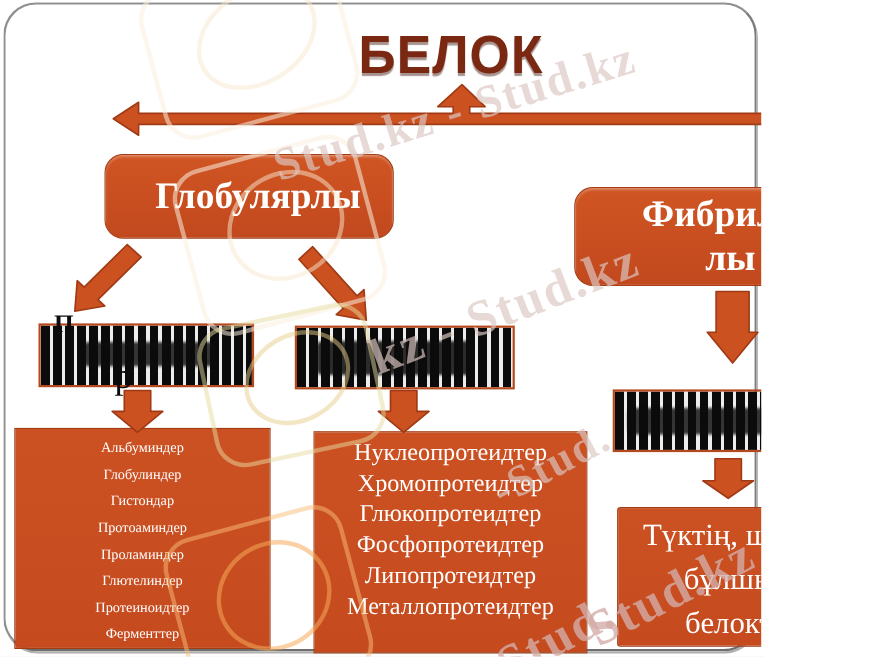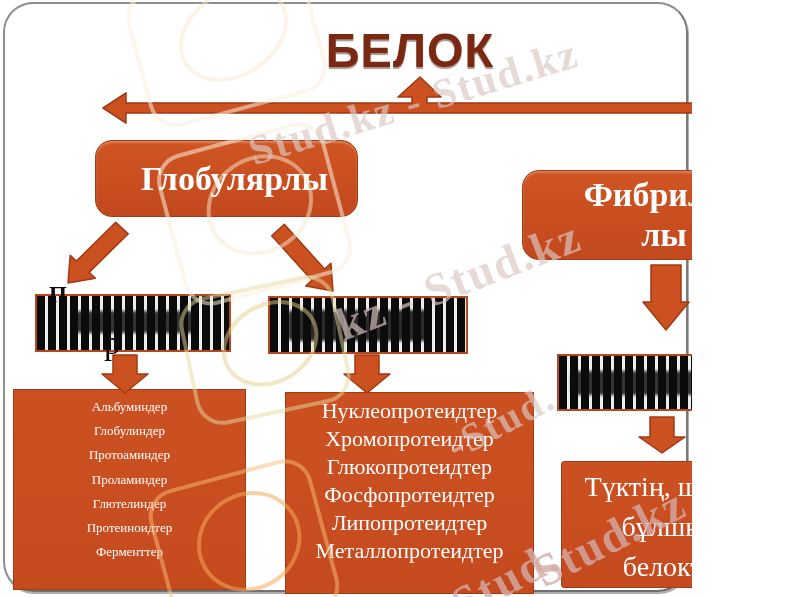--- a/index.html
+++ b/index.html
@@ -87,20 +87,21 @@
     <div class="smear" style="left:9%;top:22%;width:72%;height:58%;opacity:.86;"></div>
   </div>
 
   <div class="glitch" style="left:557px;top:354px;width:208px;height:53px;">
     <div class="smear" style="left:6%;top:28%;width:80%;height:46%;"></div>
   </div>
 
   <div class="obox list-left" style="left:13px;top:389px;width:231px;height:194px;">
       <div>Альбуминдер</div>
       <div>Глобулиндер</div>
+      <div>Гистондар</div>
       <div>Протоаминдер</div>
       <div>Проламиндер</div>
       <div>Глютелиндер</div>
       <div>Протеиноидтер</div>
       <div>Ферменттер</div>
     </div>
 
   <div class="obox list-mid" style="left:257px;top:392px;width:247px;height:196px;">
       <div>Нуклеопротеидтер</div>
       <div>Хромопротеидтер</div>

